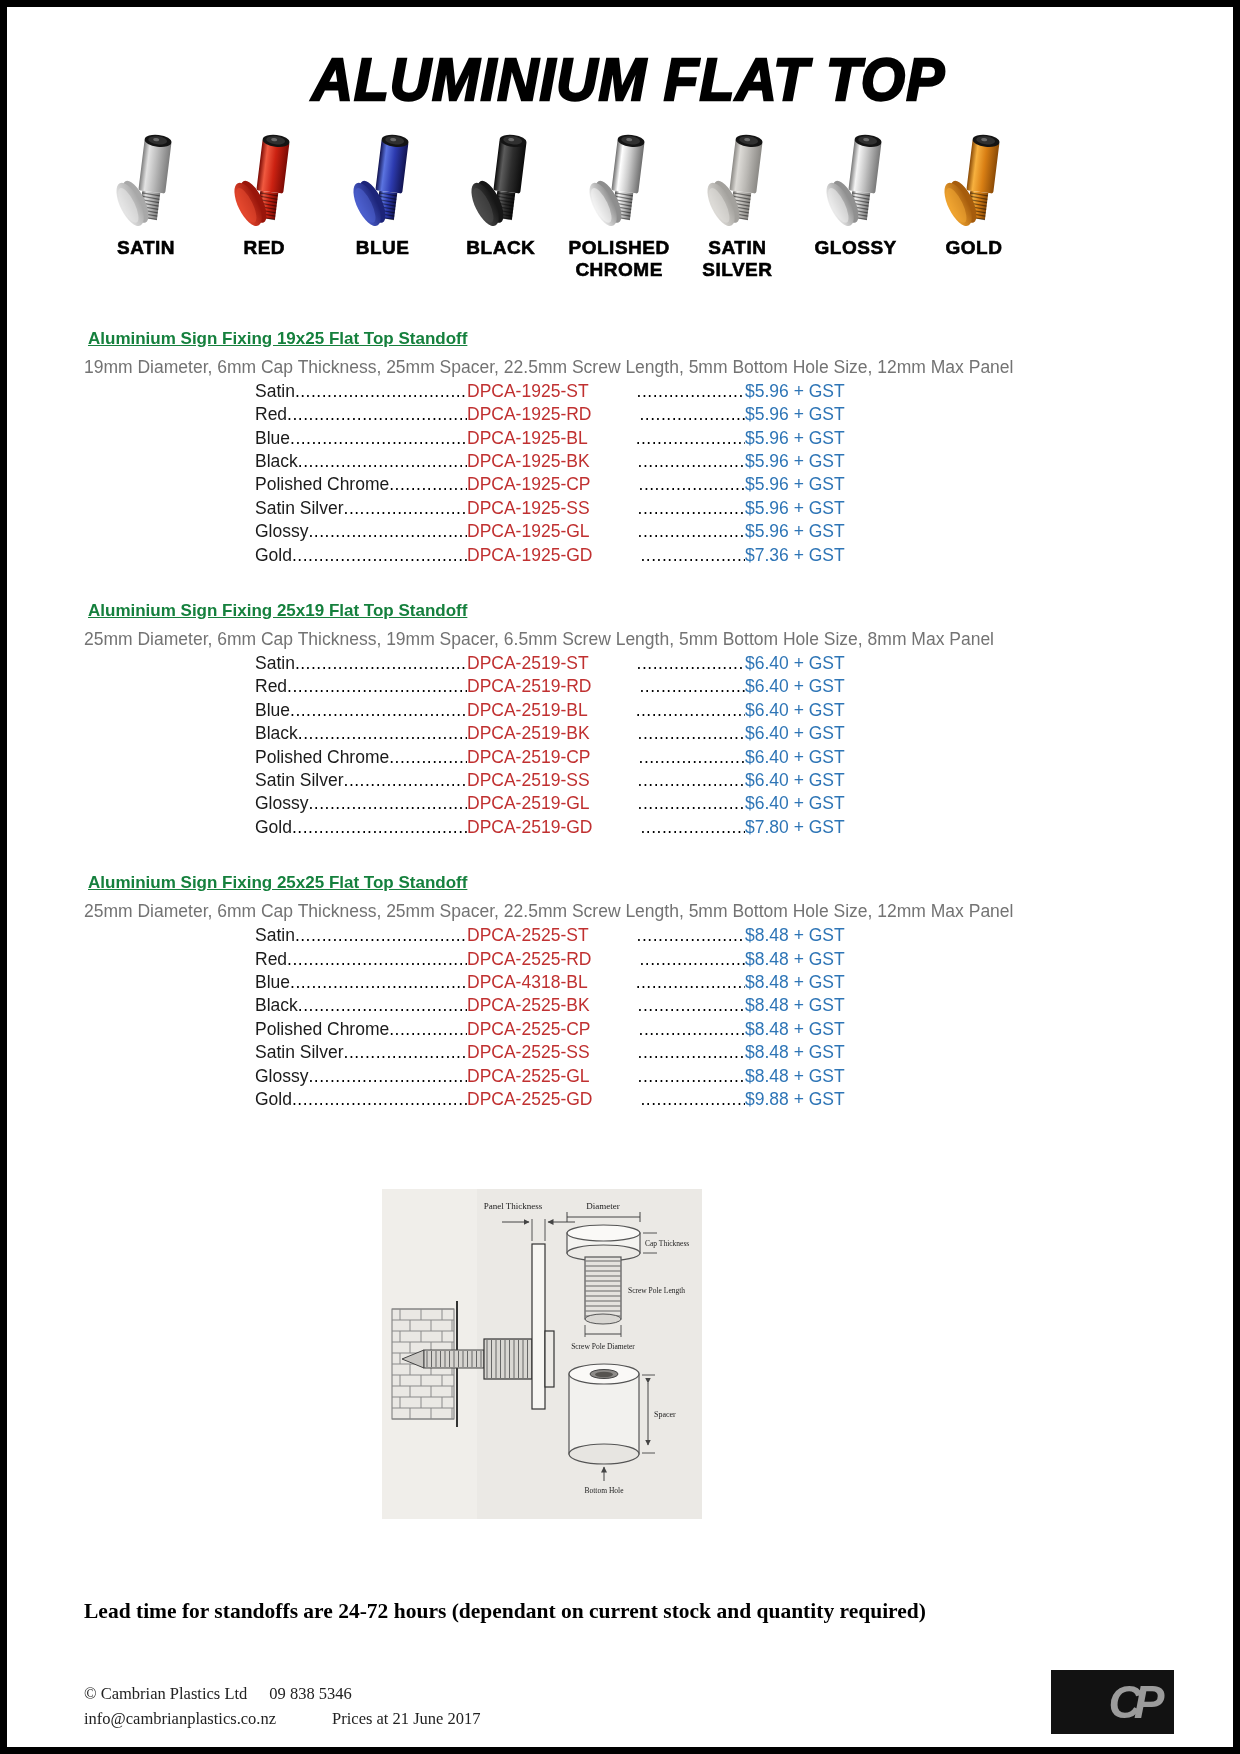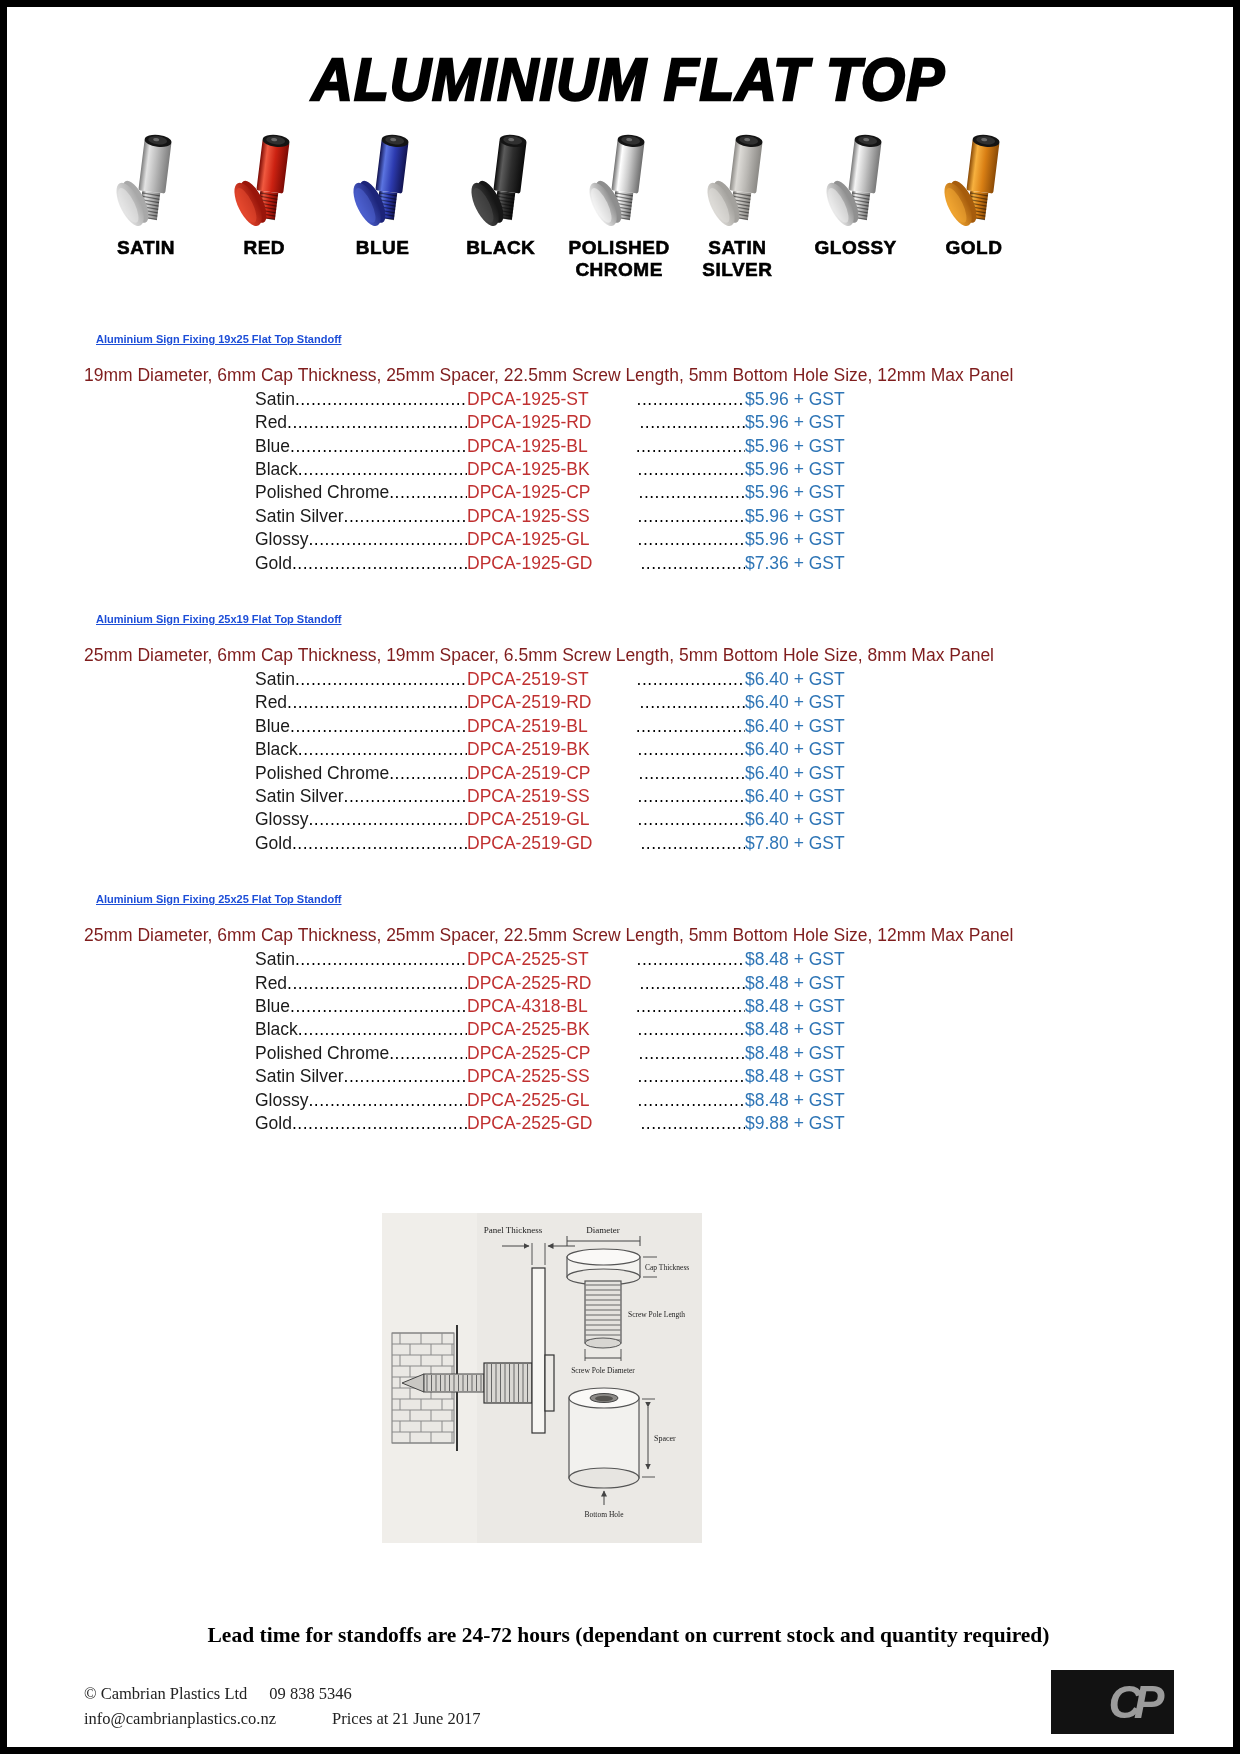--- a/index.html
+++ b/index.html
@@ -28,34 +28,34 @@
     width:940px;
     display:flex;justify-content:space-between;
   }
   .product{width:112px;display:flex;flex-direction:column;align-items:center;}
   .plabel{
     margin-top:5px;font-weight:700;font-size:19px;letter-spacing:.5px;
     text-align:center;line-height:1.15;color:#000;-webkit-text-stroke:.6px #000;
   }
   .spec-section{margin-top:46px;}
   .spec-section + .spec-section{margin-top:32px;}
-  .sec-head{margin:12px;font-size:11px;font-weight:700;text-decoration:underline;color:#1d4ed8;line-height:24px;}
-  .sec-spec{margin:0;font-size:17.5px;line-height:25px;color:#7f1d1d;}
+  .sec-head{margin:4px;font-size:17px;font-weight:700;text-decoration:underline;color:#15803d;line-height:24px;}
+  .sec-spec{margin:0;font-size:17.5px;line-height:25px;color:#737373;}
   .row{display:flex;margin-left:171px;width:592px;font-size:17.5px;line-height:23.4px;}
   .cell{display:flex;overflow:hidden;}
   .cell.finish{width:212px;}
   .cell.code{width:278px;gap:48px;}
   .txt{white-space:nowrap;}
   .code .txt{color:var(--code-red,#c03030);}
   .dots{flex:1;overflow:hidden;white-space:nowrap;color:#000;}
   .dots::after{content:"......................................................................";letter-spacing:.5px;}
   .price{color:var(--price-blue,#2e75b6);white-space:nowrap;}
   .diagram-wrap{margin:78px 4px 0 298px;width:320px;height:330px;}
   .leadtime{
-    margin:80px 0 0;text-align:center;
+    margin:80px 0 0;text-align:left;
     font-family:"Liberation Serif",serif;font-weight:700;
     font-size:21.5px;color:#000;
   }
   .footer-text{
     position:absolute;left:77px;bottom:16px;
     font-family:"Liberation Serif",serif;font-size:16.5px;color:#222;line-height:25px;
   }
   .gap1{display:inline-block;width:22px;}
   .gap2{display:inline-block;width:56px;}
   .logo{

